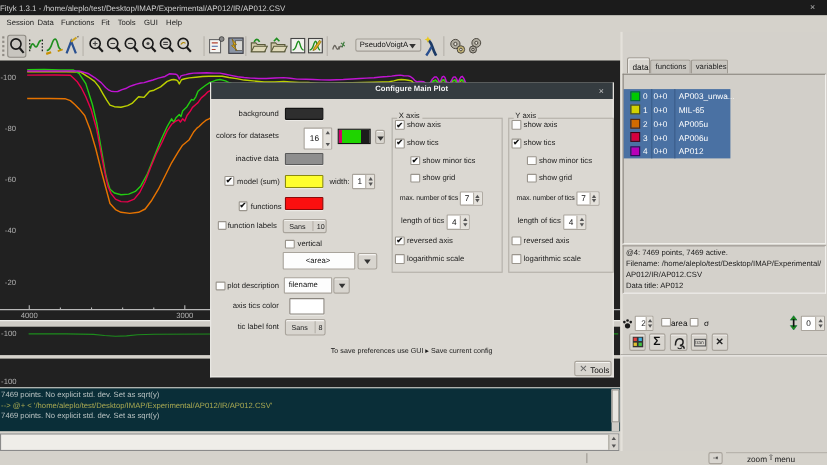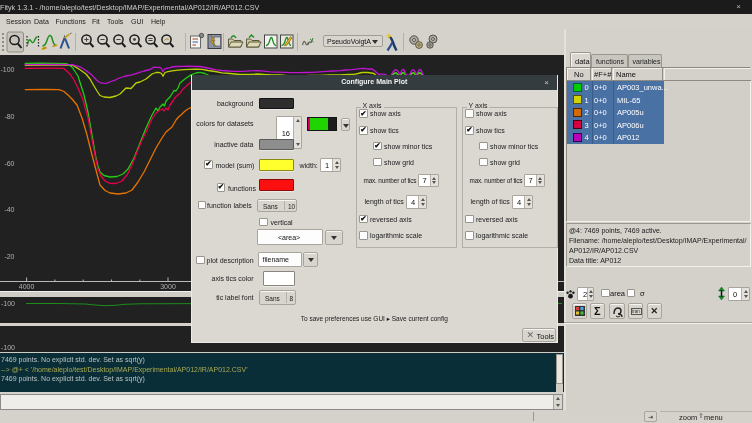--- a/index.html
+++ b/index.html
@@ -240,32 +240,20 @@
       <span class="abs" style="left:4px;top:4px;font-size:7.5px;color:#111;">data</span>
     </div>
 <div class="abs" style="left:27px;top:24.5px;width:36.5px;height:13.5px;background:#c9c6c0;border:1px solid #9a958d;border-bottom:none;border-radius:2px 2px 0 0;">
       <span class="abs" style="left:4px;top:3px;font-size:7px;color:#222;">functions</span>
     </div>
 <div class="abs" style="left:63.5px;top:24.5px;width:34.5px;height:13.5px;background:#c9c6c0;border:1px solid #9a958d;border-bottom:none;border-radius:2px 2px 0 0;">
       <span class="abs" style="left:4px;top:3px;font-size:7px;color:#222;">variables</span>
     </div>
 
 <div class="abs" style="left:2px;top:37.5px;width:185px;height:155.5px;background:#d2cfc9;border:1px solid #8a857e;border-right-color:#f2f1ee;border-bottom-color:#f2f1ee;">
-<div class="abs" style="left:0;top:0;height:13px;width:184px;background:#d4d1cb;border-bottom:1px solid #8f8b84;">
-<div class="abs" style="left:0;top:0;width:24px;height:12px;border-right:1px solid #8f8b84;box-shadow:inset 1px 1px 0 #f2f1ee;">
-          <span class="abs" style="left:7px;top:2.5px;font-size:7.5px;color:#111;">No</span>
-        </div>
-<div class="abs" style="left:25px;top:0;width:20px;height:12px;border-right:1px solid #8f8b84;box-shadow:inset 1px 1px 0 #f2f1ee;">
-          <span class="abs" style="left:2px;top:2.5px;font-size:7.5px;color:#111;">#F+#</span>
-        </div>
-<div class="abs" style="left:46px;top:0;width:50px;height:12px;border-right:1px solid #8f8b84;box-shadow:inset 1px 1px 0 #f2f1ee;">
-          <span class="abs" style="left:3px;top:2.5px;font-size:7.5px;color:#111;">Name</span>
-        </div>
-<div class="abs" style="left:97px;top:0;width:87px;height:12px;box-shadow:inset 1px 1px 0 #f2f1ee;"></div>
-</div>
 <div class="abs" style="left:0;top:13.5px;width:96.5px;height:62.5px;background:#4a71a3;">
 <div class="abs" style="left:24.5px;top:0;width:1px;height:62.5px;background:#3a5c88;"></div>
 <div class="abs" style="left:45.5px;top:0;width:1px;height:62.5px;background:#3a5c88;"></div>
 <div class="abs" style="left:0;top:0;width:96.5px;height:12.5px;color:#fff;font-size:7.5px;">
           <i class="abs" style="left:7px;top:2.5px;width:7px;height:7px;background:#00ca00;outline:1px solid #063;"></i>
           <span class="abs" style="left:17.5px;top:2px;">0</span>
           <span class="abs" style="left:27px;top:2px;">0+0</span>
           <span class="abs" style="left:50px;top:2px;">AP003_unwa...</span>
         </div>
 <div class="abs" style="left:0;top:12.5px;width:96.5px;height:12.5px;color:#fff;font-size:7.5px;">
@@ -349,21 +337,21 @@
 
 <div class="abs" id="dialog" style="left:190.5px;top:75px;width:367.5px;height:268px;background:#dbd8d2;border:1px solid #eceae6;border-top:none;">
 <div class="abs" style="left:0;top:0;width:100%;height:14.5px;background:#353c40;">
 <div class="abs" style="left:0;right:0;top:3px;text-align:center;font-size:7px;font-weight:bold;color:#f2f2f2;">Configure Main Plot</div>
 <div class="abs" style="right:8px;top:2.5px;font-size:8px;color:#ccc;">×</div>
 </div>
 
 <div class="lbl" style="left:10px;width:52px;top:24.5px;text-align:right;">background</div>
 <div class="swb" style="left:67.5px;top:22.5px;width:34.5px;height:11px;background:#2e2e2e;border-color:#141414;"></div>
 <div class="lbl" style="left:0px;width:62px;top:45px;text-align:right;">colors for datasets</div>
-<div class="spin" style="left:84px;top:41px;width:26.5px;height:33px;">
+<div class="spin" style="left:84px;top:41px;width:26.5px;height:20px;">
       <span style="left:auto;right:11px;">16</span>
       <div class="arr"></div>
     </div>
 <div class="abs" style="left:115px;top:42px;width:30px;height:14px;border:1.5px solid #141414;background:linear-gradient(90deg,#d4006a 0,#d4006a 2.5px,#1fd400 2.5px,#1fd400 20px,#1c1c1c 20px,#1c1c1c 30px);"></div>
 <div class="btn" style="left:149px;top:42.5px;width:9px;height:13px;">
       <div class="abs" style="left:1.5px;top:5px;border-left:3px solid transparent;border-right:3px solid transparent;border-top:4px solid #333;"></div>
     </div>
 <div class="lbl" style="left:0px;width:62px;top:66px;text-align:right;">inactive data</div>
 <div class="swb" style="left:67.5px;top:64px;width:34.5px;height:11px;background:#8e8e8e;border-color:#5a5a5a;"></div>
 <div class="cb on" style="left:12.5px;top:85px;"></div>

